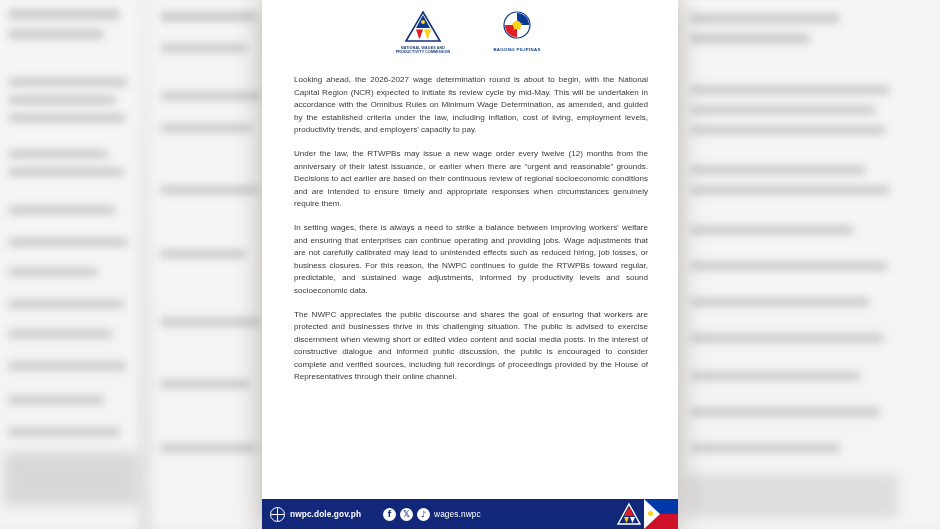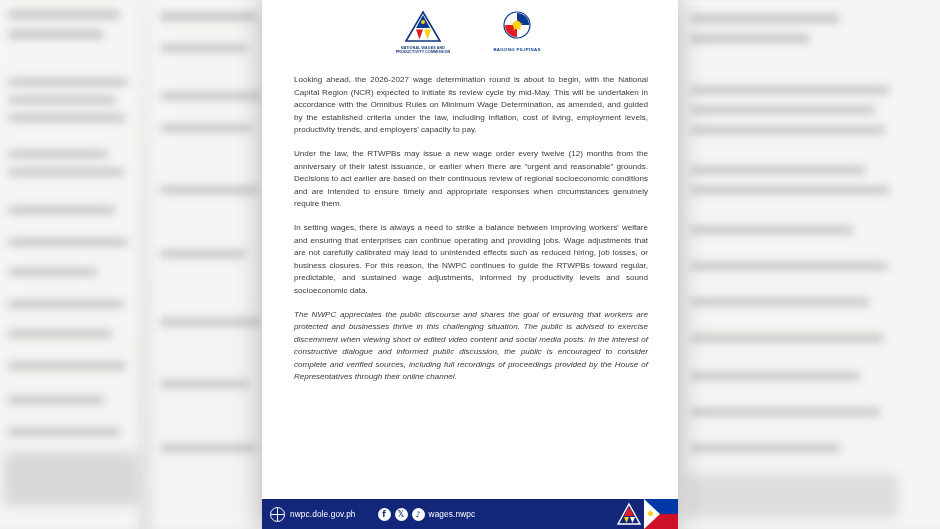--- a/index.html
+++ b/index.html
@@ -125,37 +125,38 @@
     color: #3a3a3a;
     font-size: 8.1px;
     line-height: 12.6px;
     text-align: justify;
   }
   #body-text p {
     margin: 0 0 11px 0;
     text-align: justify;
     text-justify: inter-word;
   }
-  #body-text p:last-child { margin-bottom: 18px; font-style: italic; }
+  #body-text p:last-child { margin-bottom: 18px; }
 
   
   #footer {
     position: absolute;
     left: 0; right: 0; bottom: 0;
     height: 30px;
     background: linear-gradient(90deg,#12277a 0%, #12277a 72%, #12277a 100%);
     display: flex;
     align-items: center;
   }
   #footer-left {
     display: flex;
     align-items: center;
     gap: 5px;
     padding-left: 8px;
     flex: 0 0 auto;
+    font-weight: bold;
   }
   .globe {
     width: 13px; height: 13px;
     border-radius: 50%;
     border: 1.2px solid #ffffff;
     position: relative;
     flex: 0 0 auto;
   }
   .globe:before {
     content:"";

